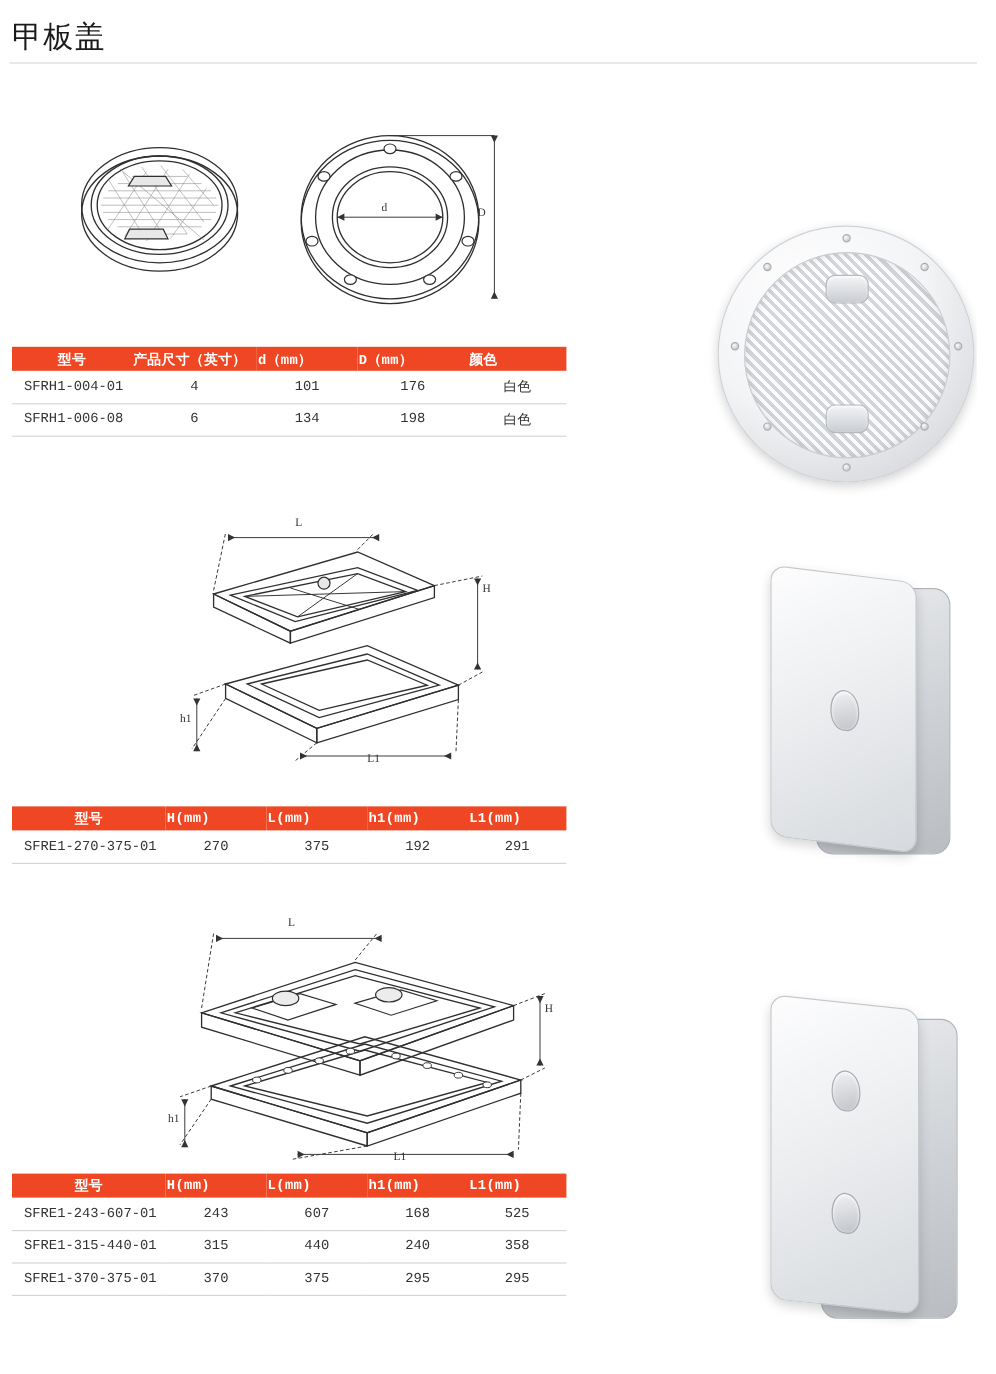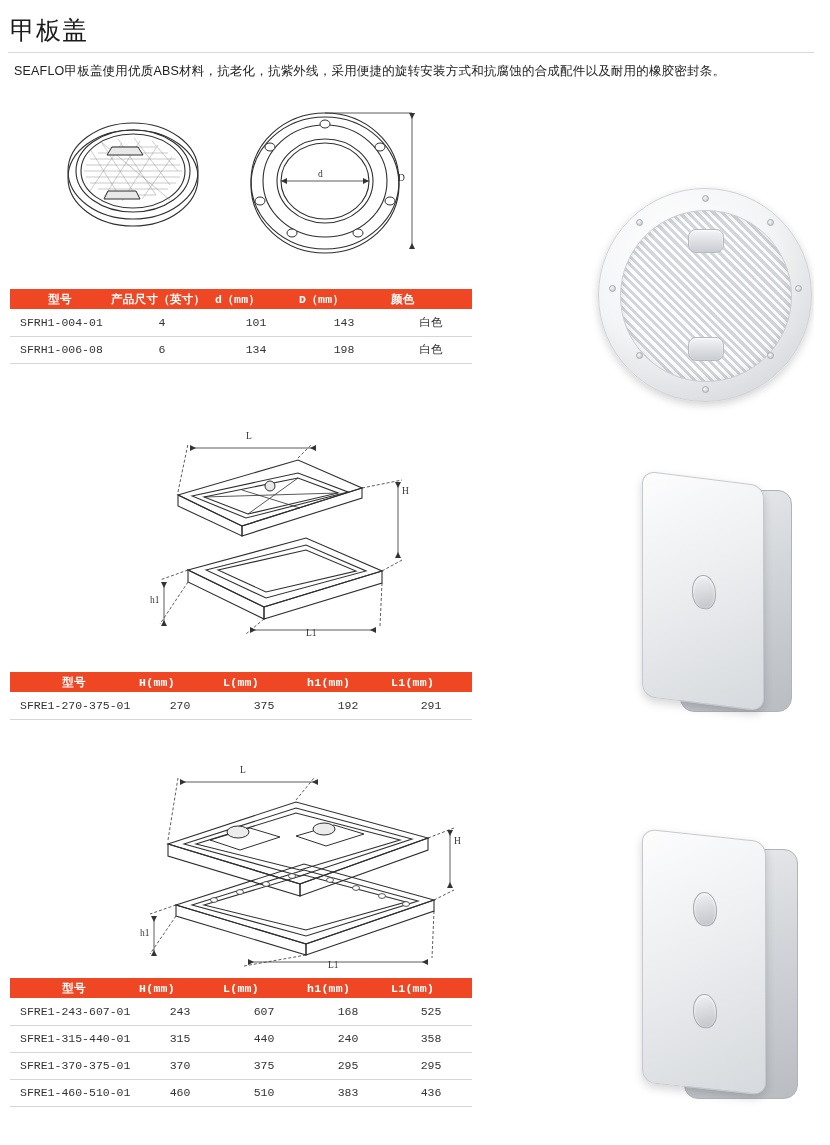--- a/index.html
+++ b/index.html
@@ -151,21 +151,20 @@
   
   svg { display: block; }
 </style>
 </head>
 <body>
 
 <div class="page">
 
   <div class="title">甲板盖</div>
   <div class="title-rule"></div>
-  <div class="intro">SEAFLO甲板盖使用优质ABS材料，抗老化，抗紫外线，采用便捷的旋转安装方式和抗腐蚀的合成配件以及耐用的橡胶密封条。</div>
 
   <div class="fig" style="left:60px; top:105px;">
     <svg width="360" height="165" viewBox="0 0 360 165">
 
       <g fill="none" stroke="#2f2f2f" stroke-width="1.1">
         <ellipse cx="73" cy="73" rx="65" ry="48"></ellipse>
         <ellipse cx="73" cy="66" rx="65" ry="48"></ellipse>
         <ellipse cx="73" cy="66" rx="57" ry="41"></ellipse>
         <ellipse cx="73" cy="66" rx="52" ry="37"></ellipse>
       </g>
@@ -254,21 +253,21 @@
         <th style="width:84px">d（mm）</th>
         <th style="width:92px">D（mm）</th>
         <th style="width:82px">颜色</th>
       </tr>
     </thead>
     <tbody>
       <tr>
         <td class="left">SFRH1-004-01</td>
         <td>4</td>
         <td>101</td>
-        <td>143</td>
+        <td>176</td>
         <td>白色</td>
       </tr>
       <tr>
         <td class="left">SFRH1-006-08</td>
         <td>6</td>
         <td>134</td>
         <td>198</td>
         <td>白色</td>
       </tr>
     </tbody>
@@ -463,23 +462,16 @@
         <td>240</td>
         <td>358</td>
       </tr>
       <tr>
         <td class="left">SFRE1-370-375-01</td>
         <td>370</td>
         <td>375</td>
         <td>295</td>
         <td>295</td>
       </tr>
-      <tr>
-        <td class="left">SFRE1-460-510-01</td>
-        <td>460</td>
-        <td>510</td>
-        <td>383</td>
-        <td>436</td>
-      </tr>
     </tbody>
   </table>
 
 </div>
 
 </body></html>

